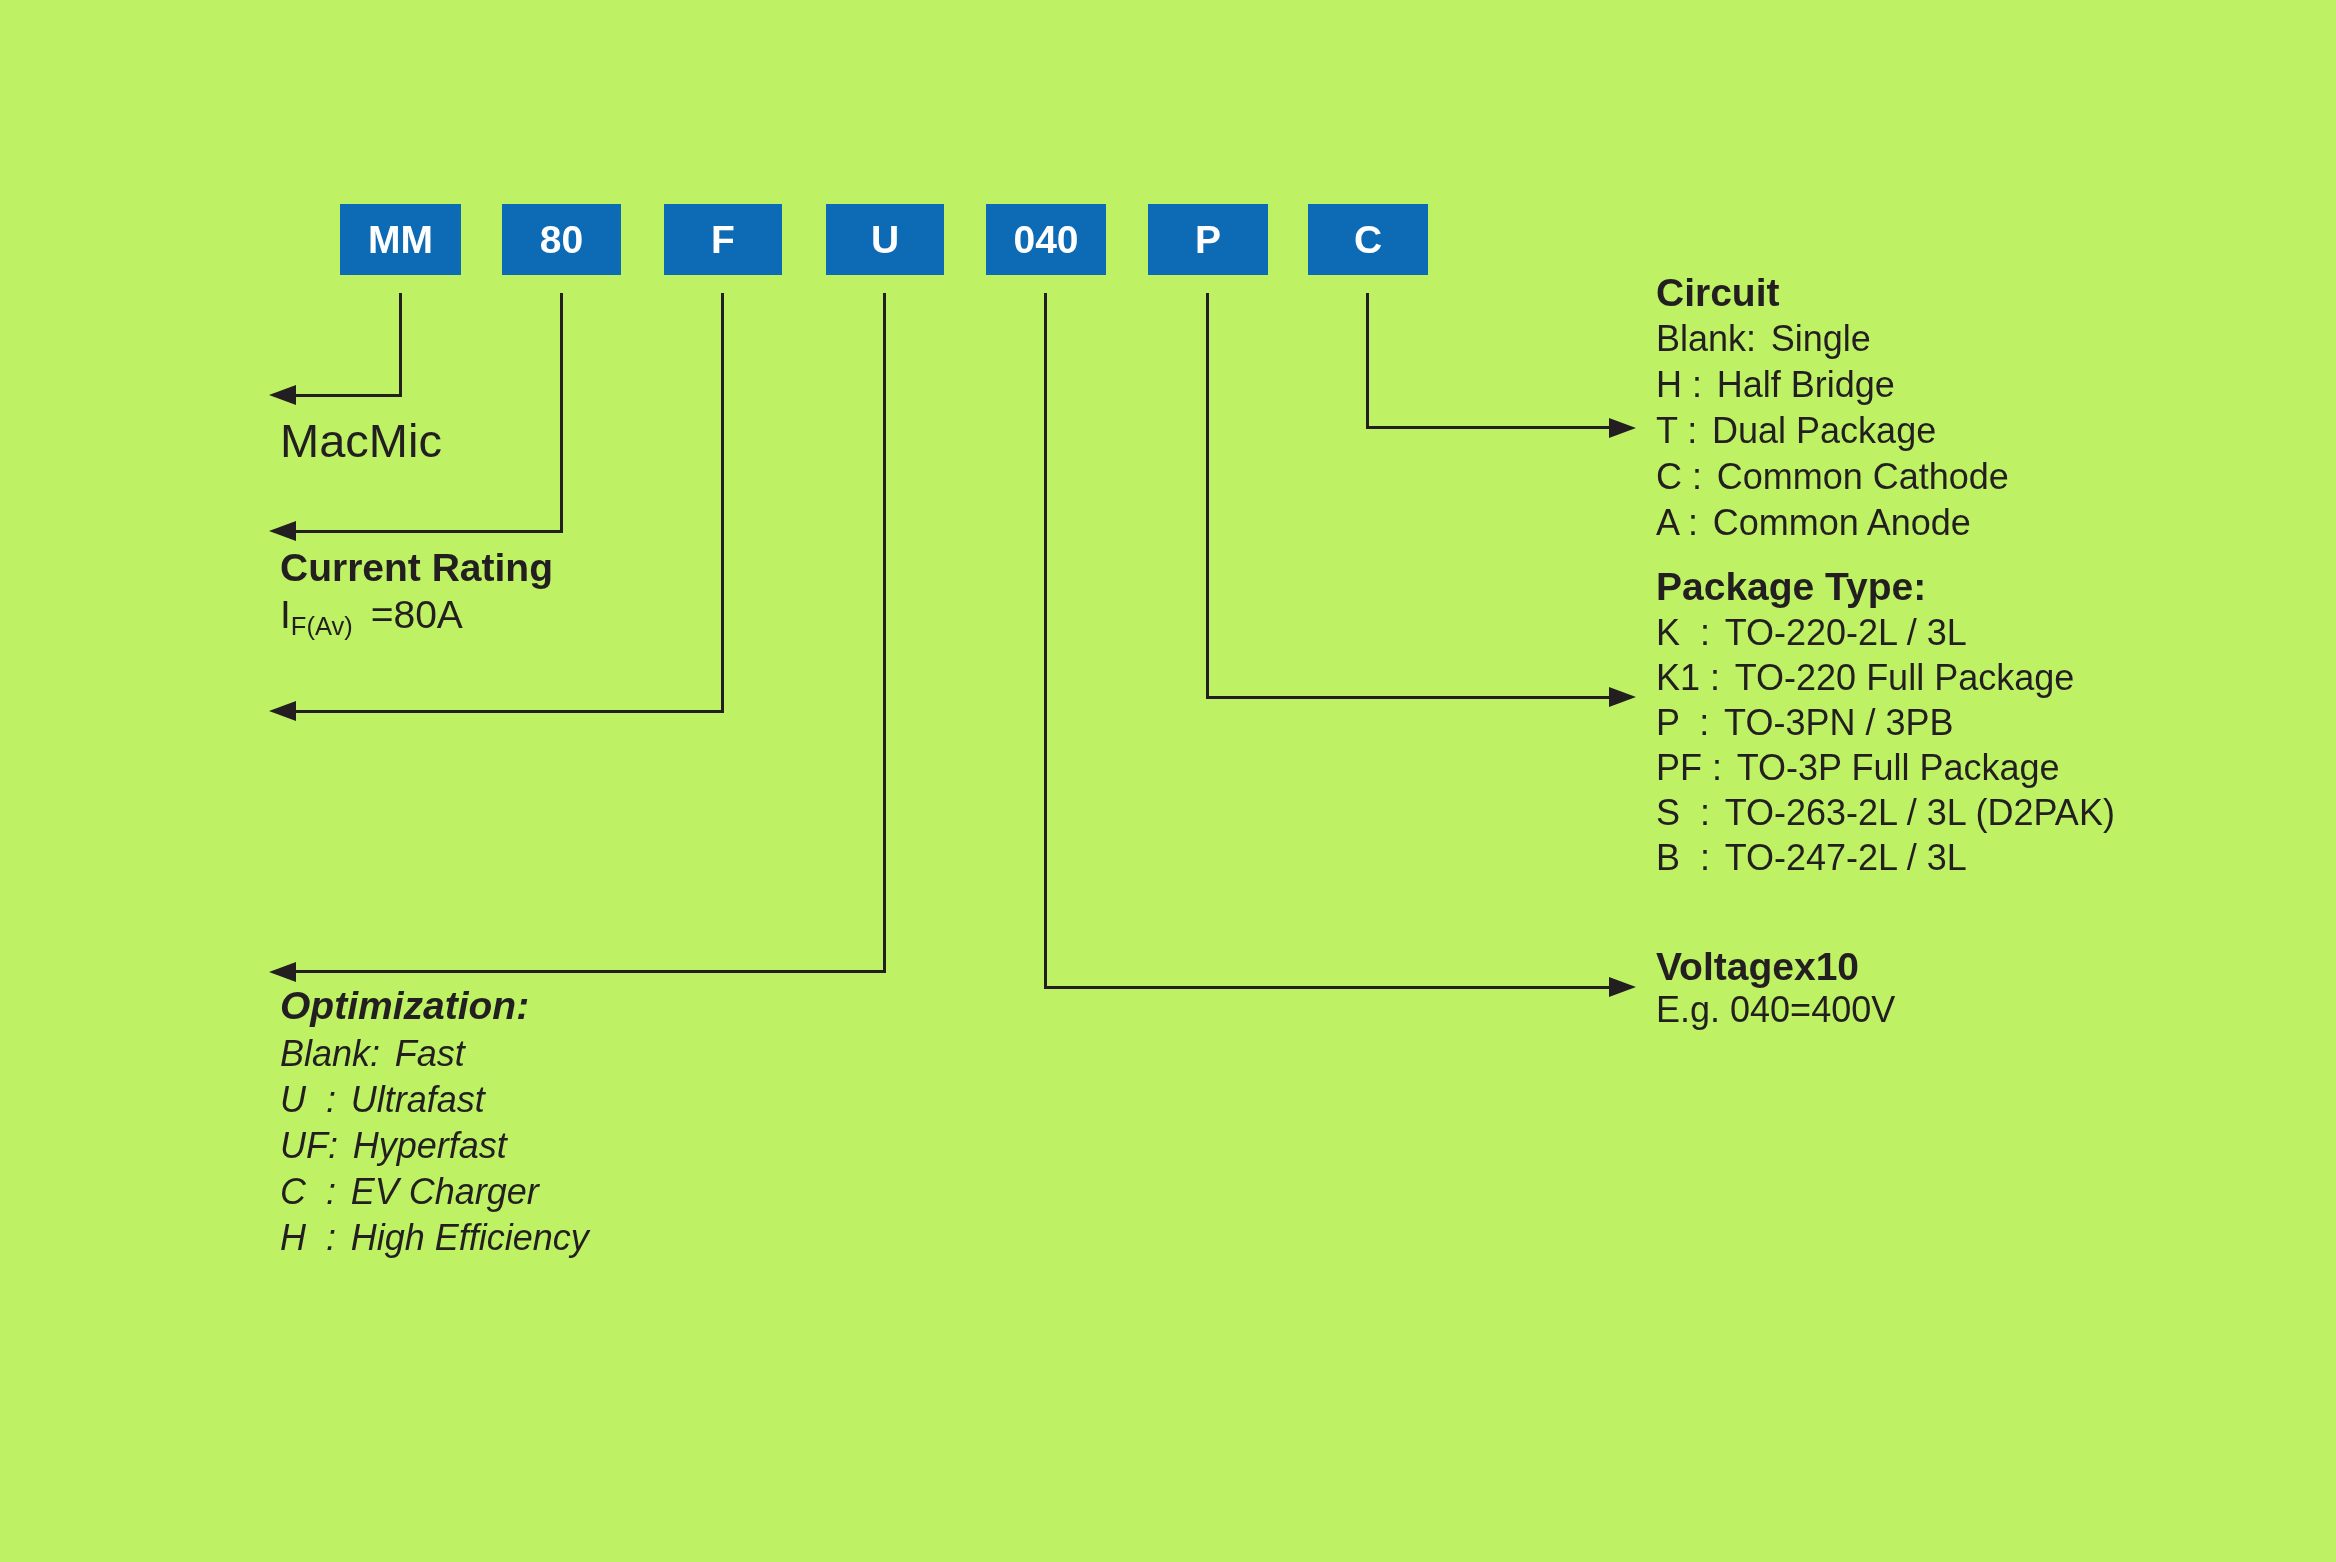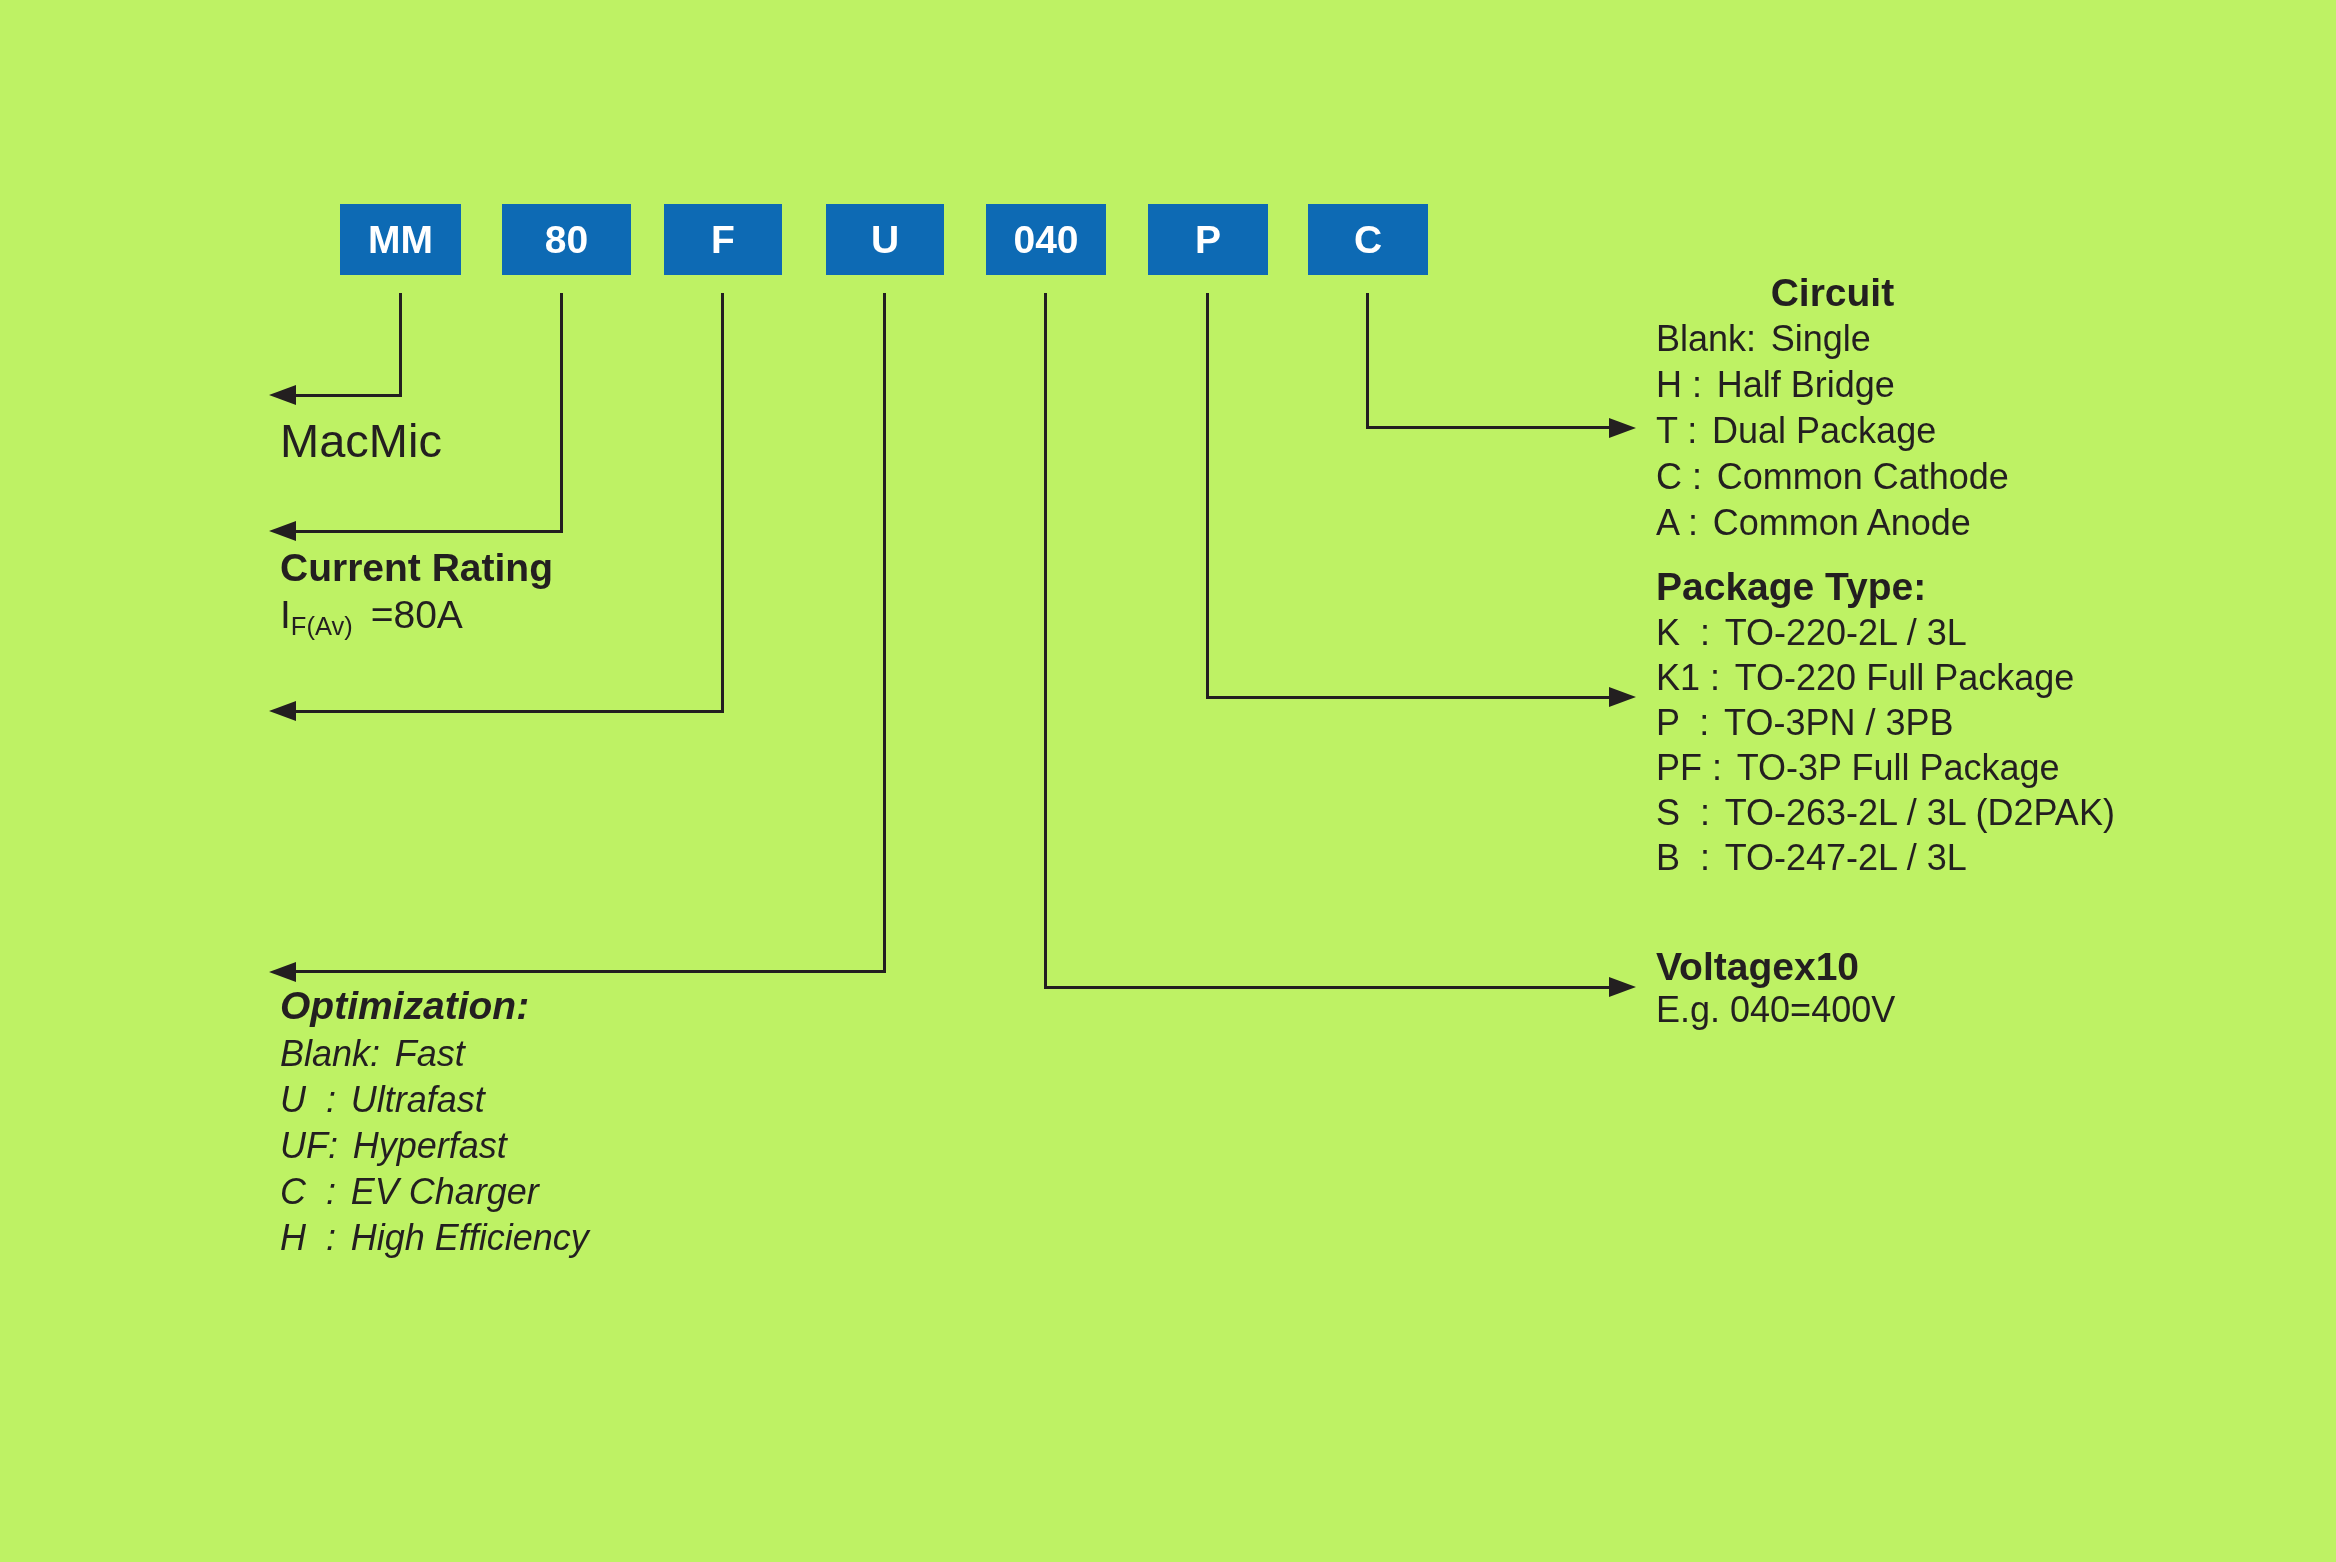--- a/index.html
+++ b/index.html
@@ -71,33 +71,33 @@
   .row .v { white-space: pre; margin-left: 14.7px; }
   #sec-brand { font-size: 47px; line-height: 49px; }
   #sec-current .h { line-height: 45px; }
   #sec-current .formula { font-size: 39px; line-height: 49px; }
   #sec-current .formula sub { font-size: 25.5px; vertical-align: -6.9px; }
   #sec-current .formula .fr { margin-left: 18px; }
   #sec-product .h { line-height: 46px; }
   #sec-product .row { line-height: 46px; }
   #sec-optimization .h { line-height: 51px; }
   #sec-optimization .row { line-height: 46px; }
-  #sec-circuit .h { line-height: 46px; text-align: center; }
+  #sec-circuit .h { line-height: 46px; }
   #sec-circuit .row { line-height: 46px; }
   #sec-package .h { line-height: 46px; }
   #sec-package .row { line-height: 45px; }
   #sec-voltage .h { line-height: 41px; }
 </style>
 </head>
 <body>
 
 <div id="canvas">
 
   <div class="pbox" style="left:340px;width:121px;">MM</div>
-  <div class="pbox" style="left:502px;width:129px;">80</div>
+  <div class="pbox" style="left:502px;width:119px;">80</div>
   <div class="pbox" style="left:664px;width:118px;">F</div>
   <div class="pbox" style="left:826px;width:118px;">U</div>
   <div class="pbox" style="left:986px;width:120px;">040</div>
   <div class="pbox" style="left:1148px;width:120px;">P</div>
   <div class="pbox" style="left:1308px;width:120px;">C</div>
 
   <div class="vl" style="left:399px;top:293px;height:104px;"></div>
   <div class="vl" style="left:560px;top:293px;height:240px;"></div>
   <div class="vl" style="left:721px;top:293px;height:420px;"></div>
   <div class="vl" style="left:883px;top:293px;height:680px;"></div>

